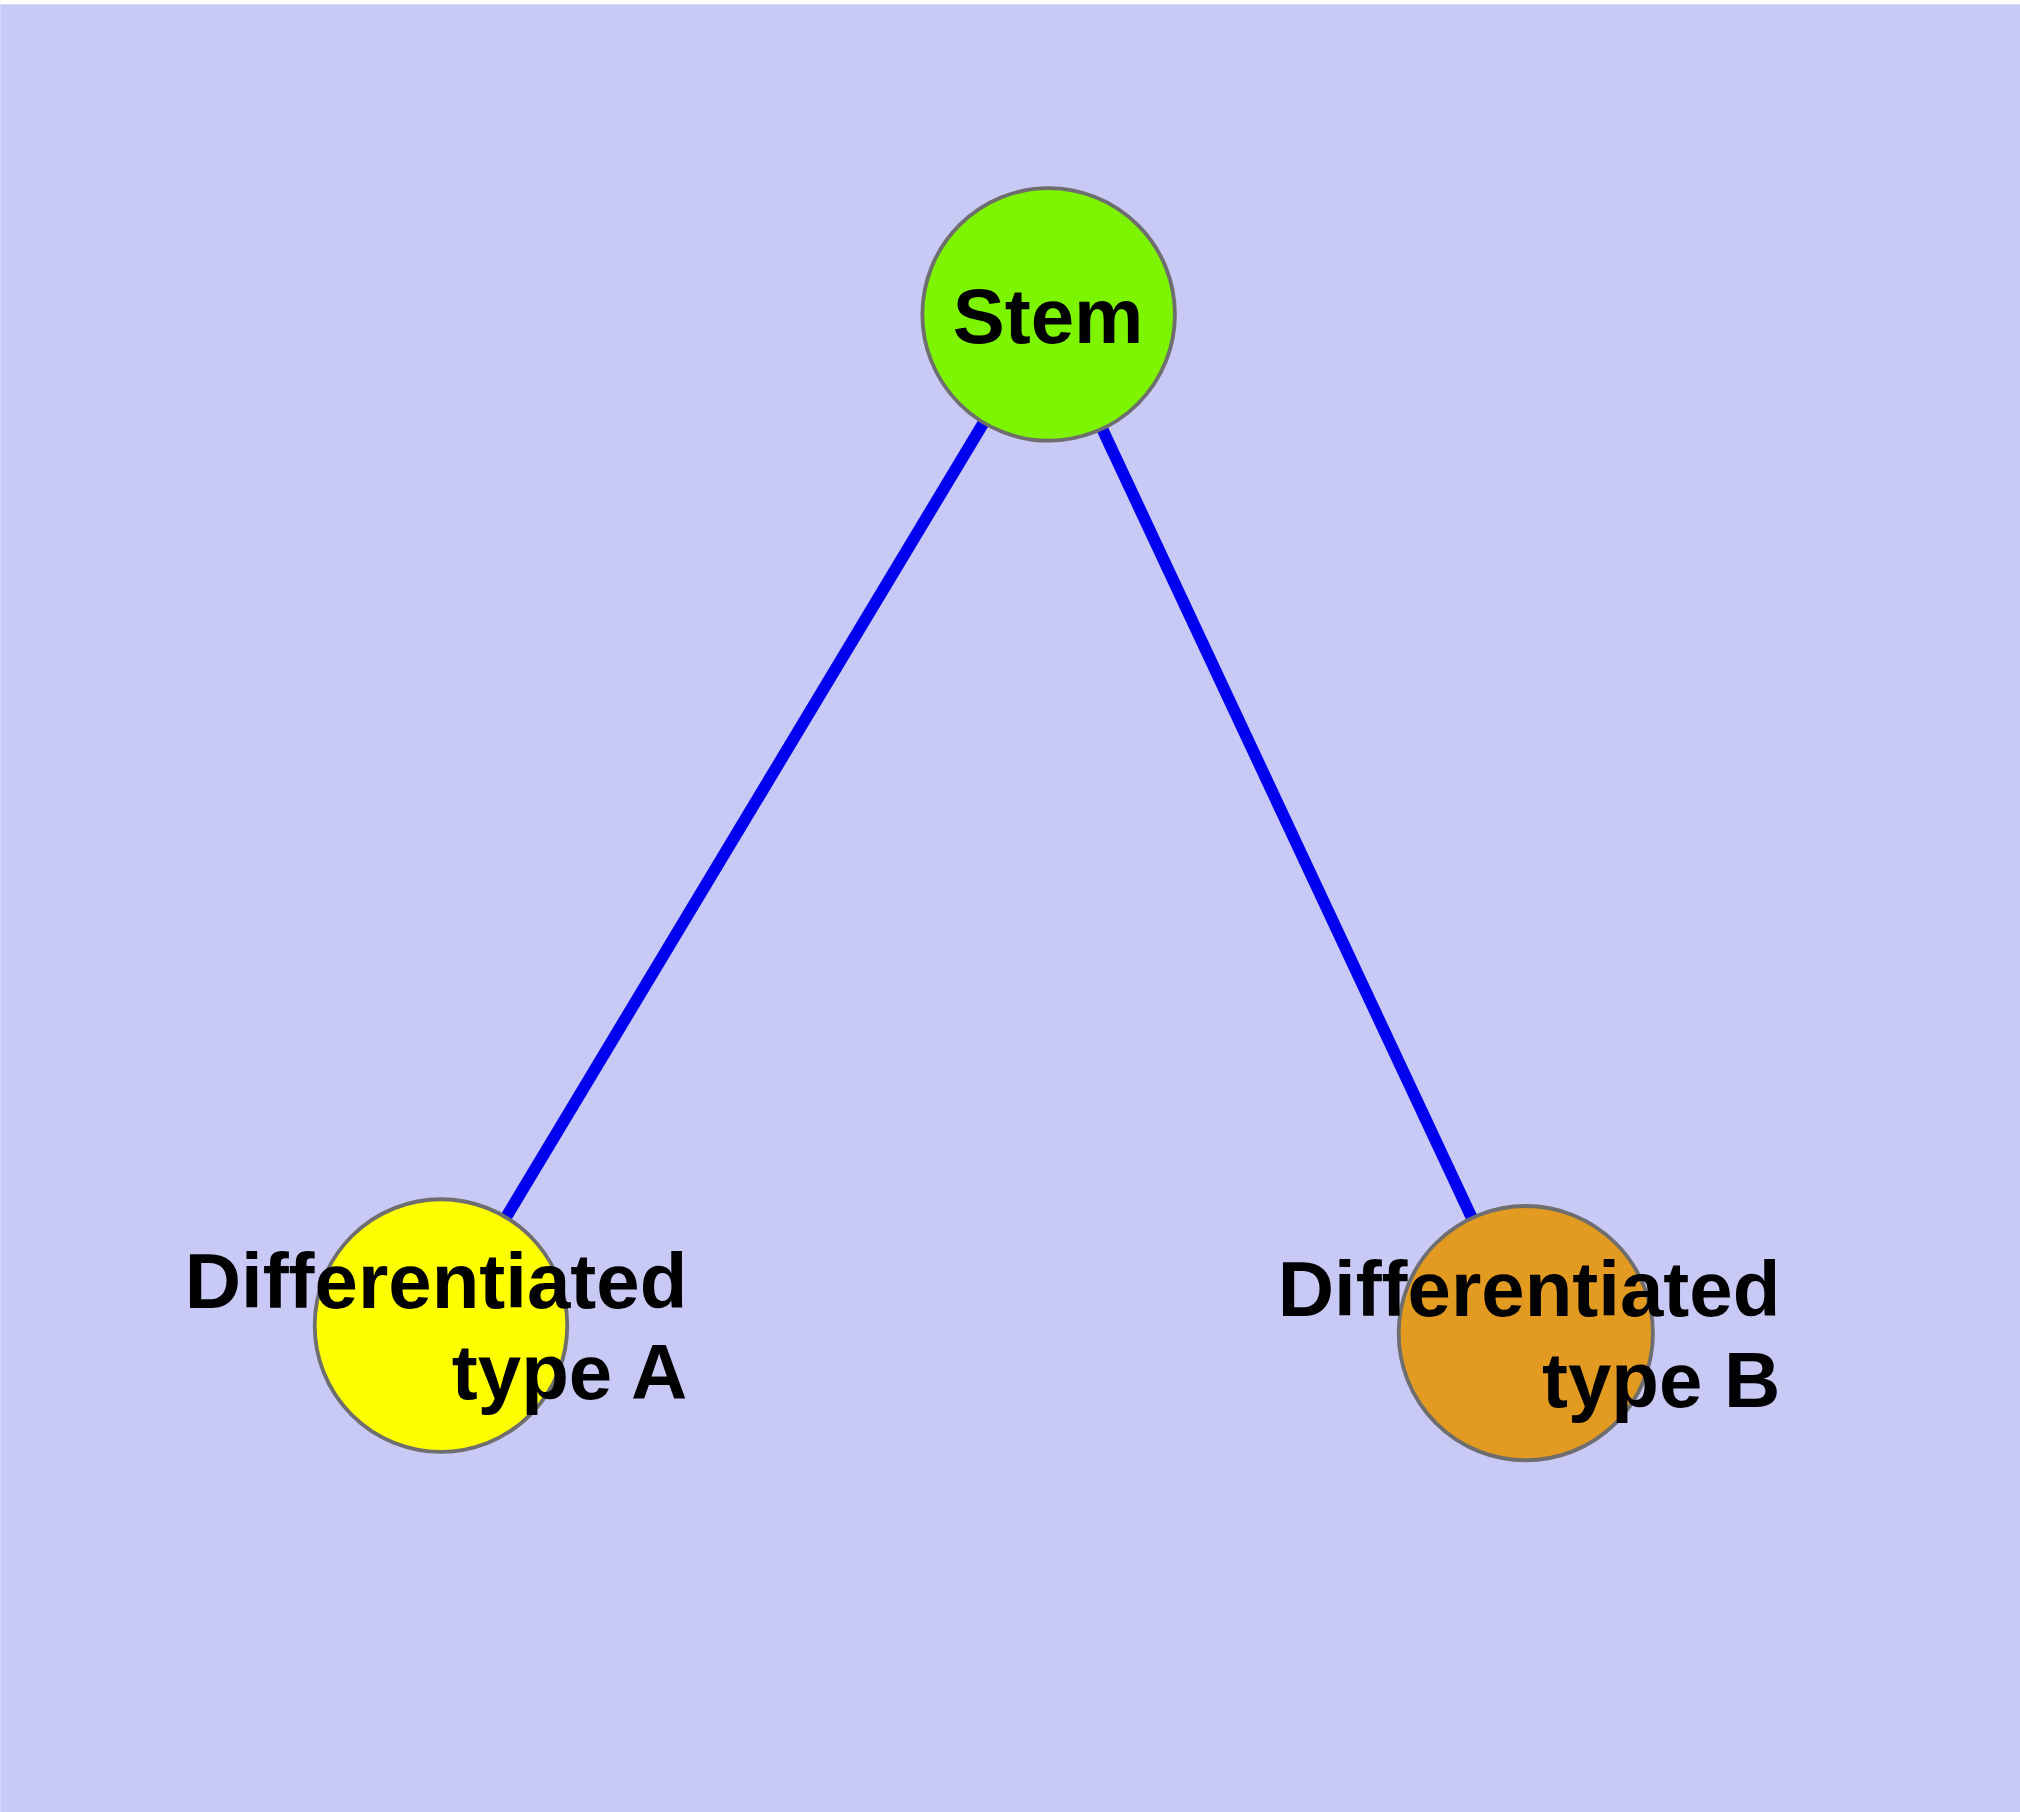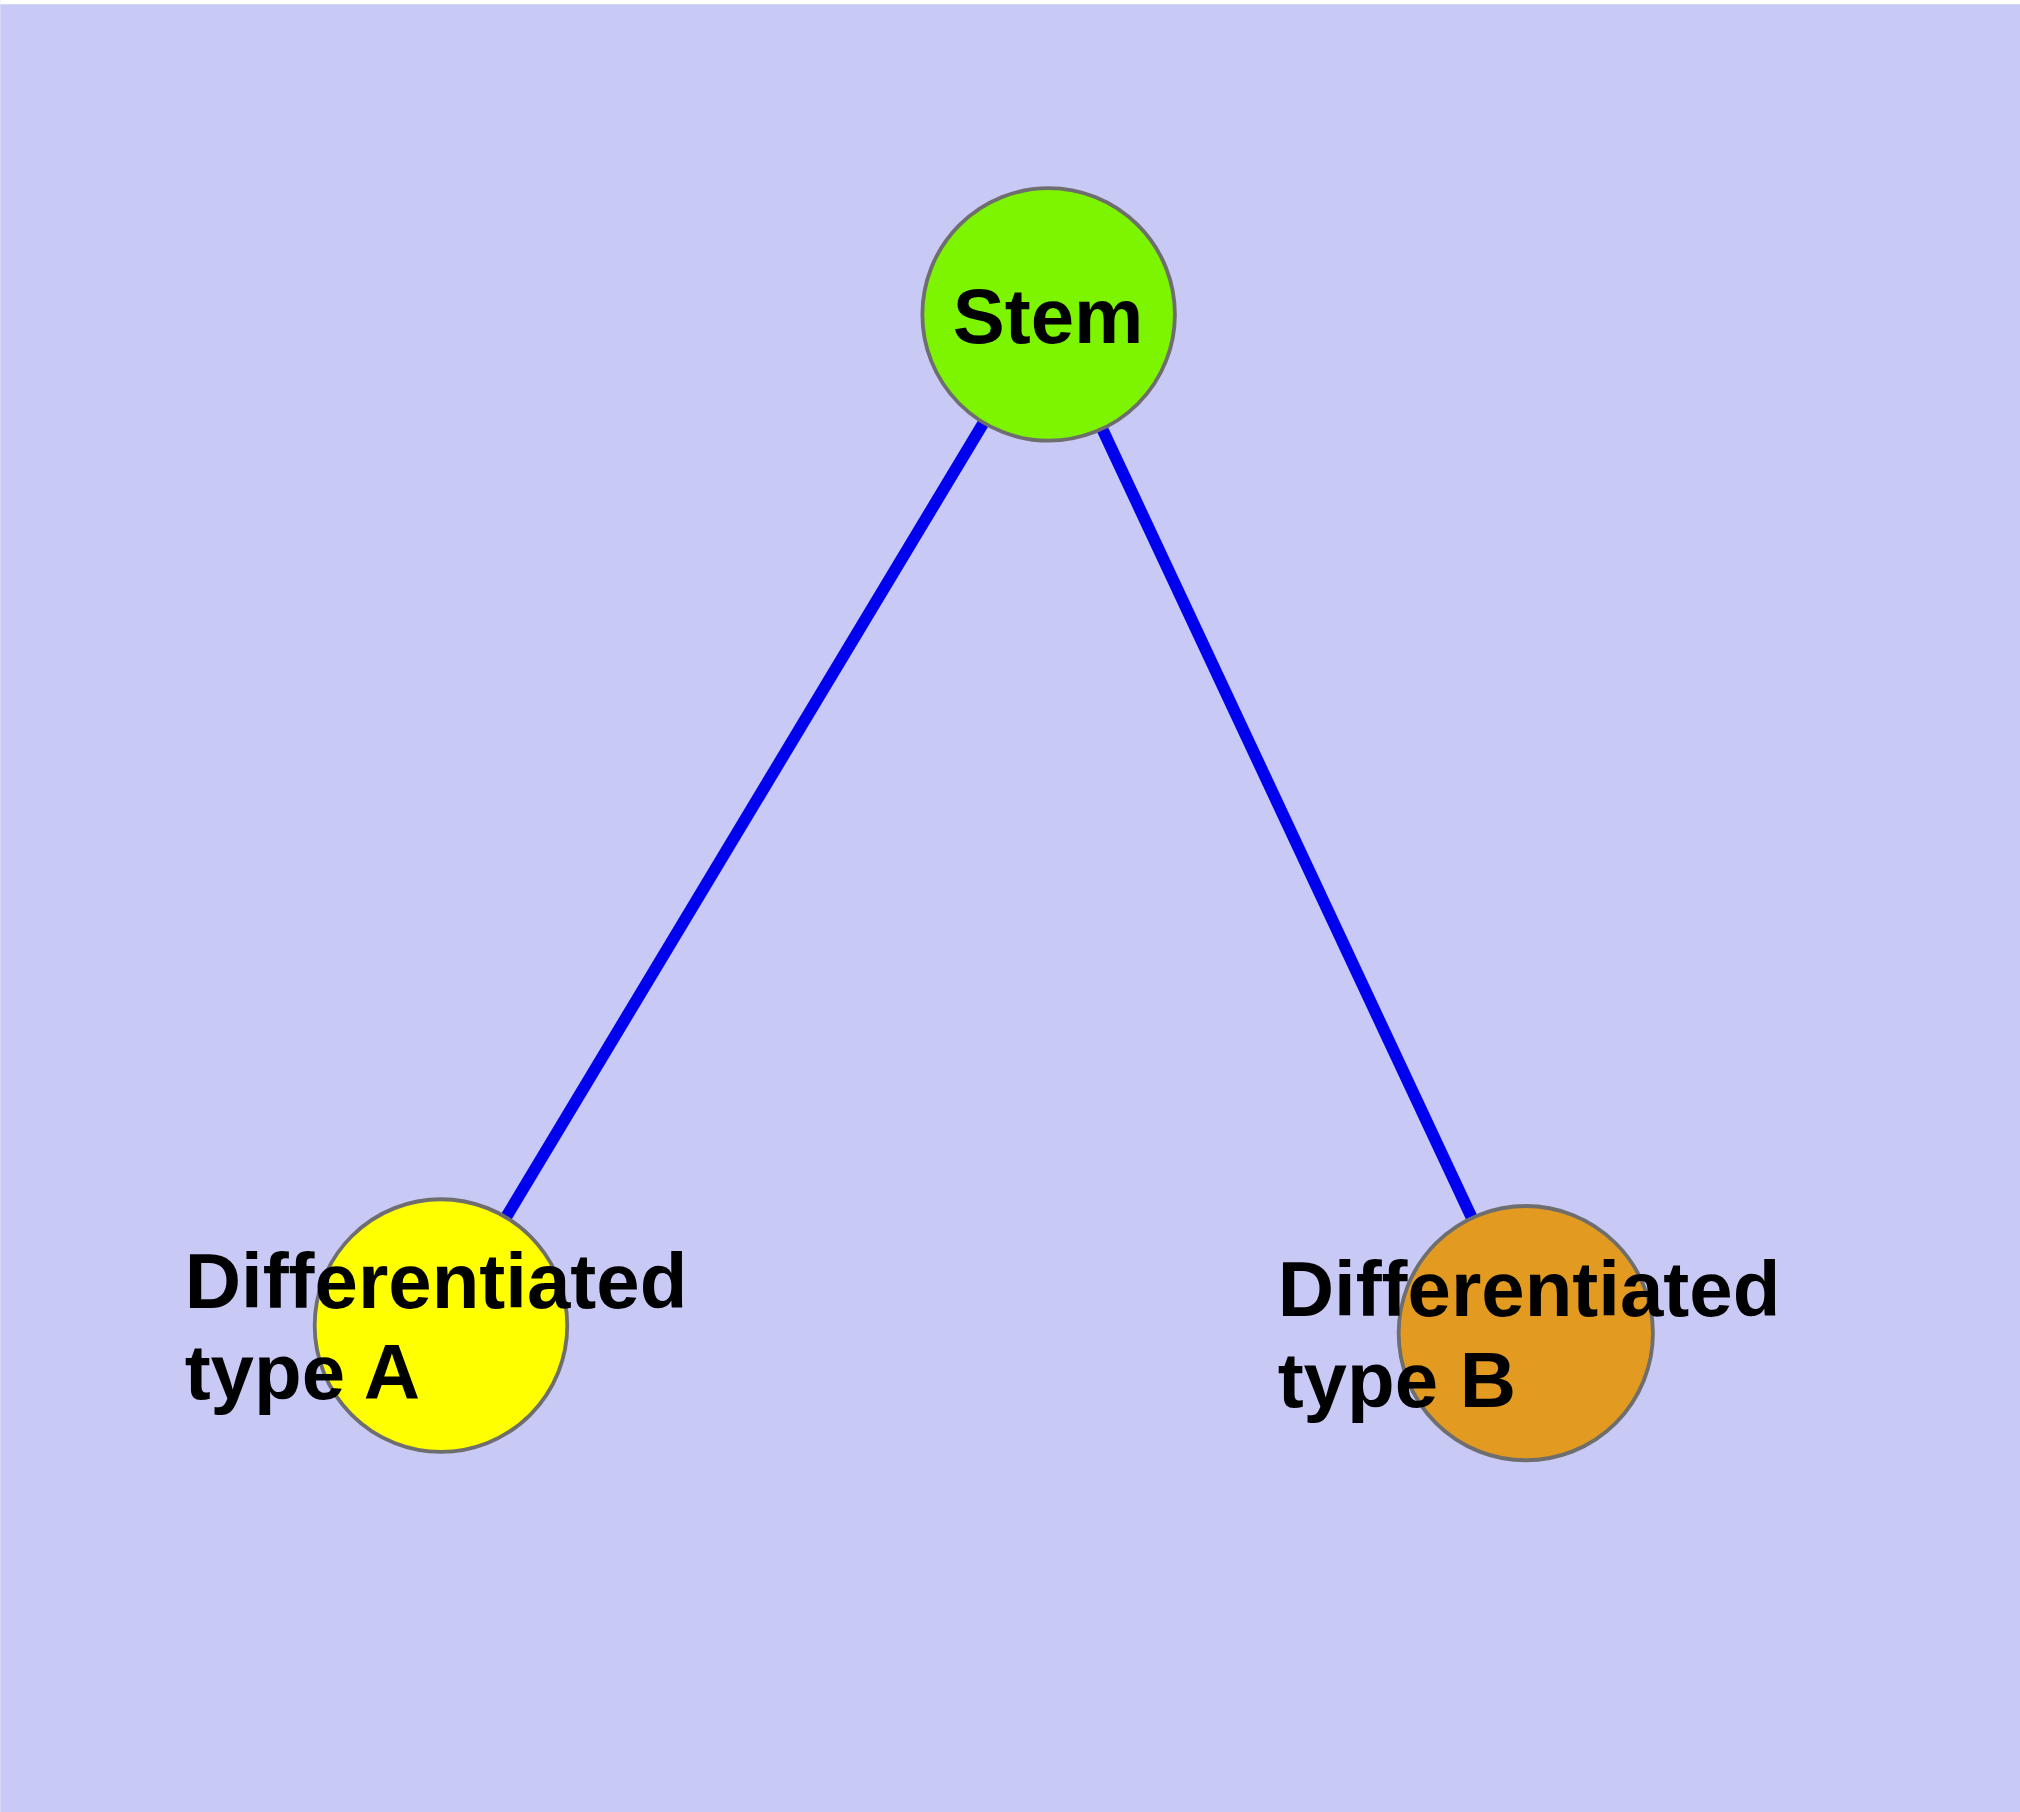--- a/index.html
+++ b/index.html
@@ -20,21 +20,21 @@
     top: 0;
     display: block;
   }
   .node-label {
     position: absolute;
     transform: translate(-50%, -50%);
     font-size: 78px;
     font-weight: bold;
     line-height: 91px;
     color: #000000;
-    text-align: left;
+    text-align: right;
     white-space: pre-line;
     letter-spacing: 0px;
     user-select: none;
   }
 </style>
 </head>
 <body>
 
 <div class="canvas">
 

